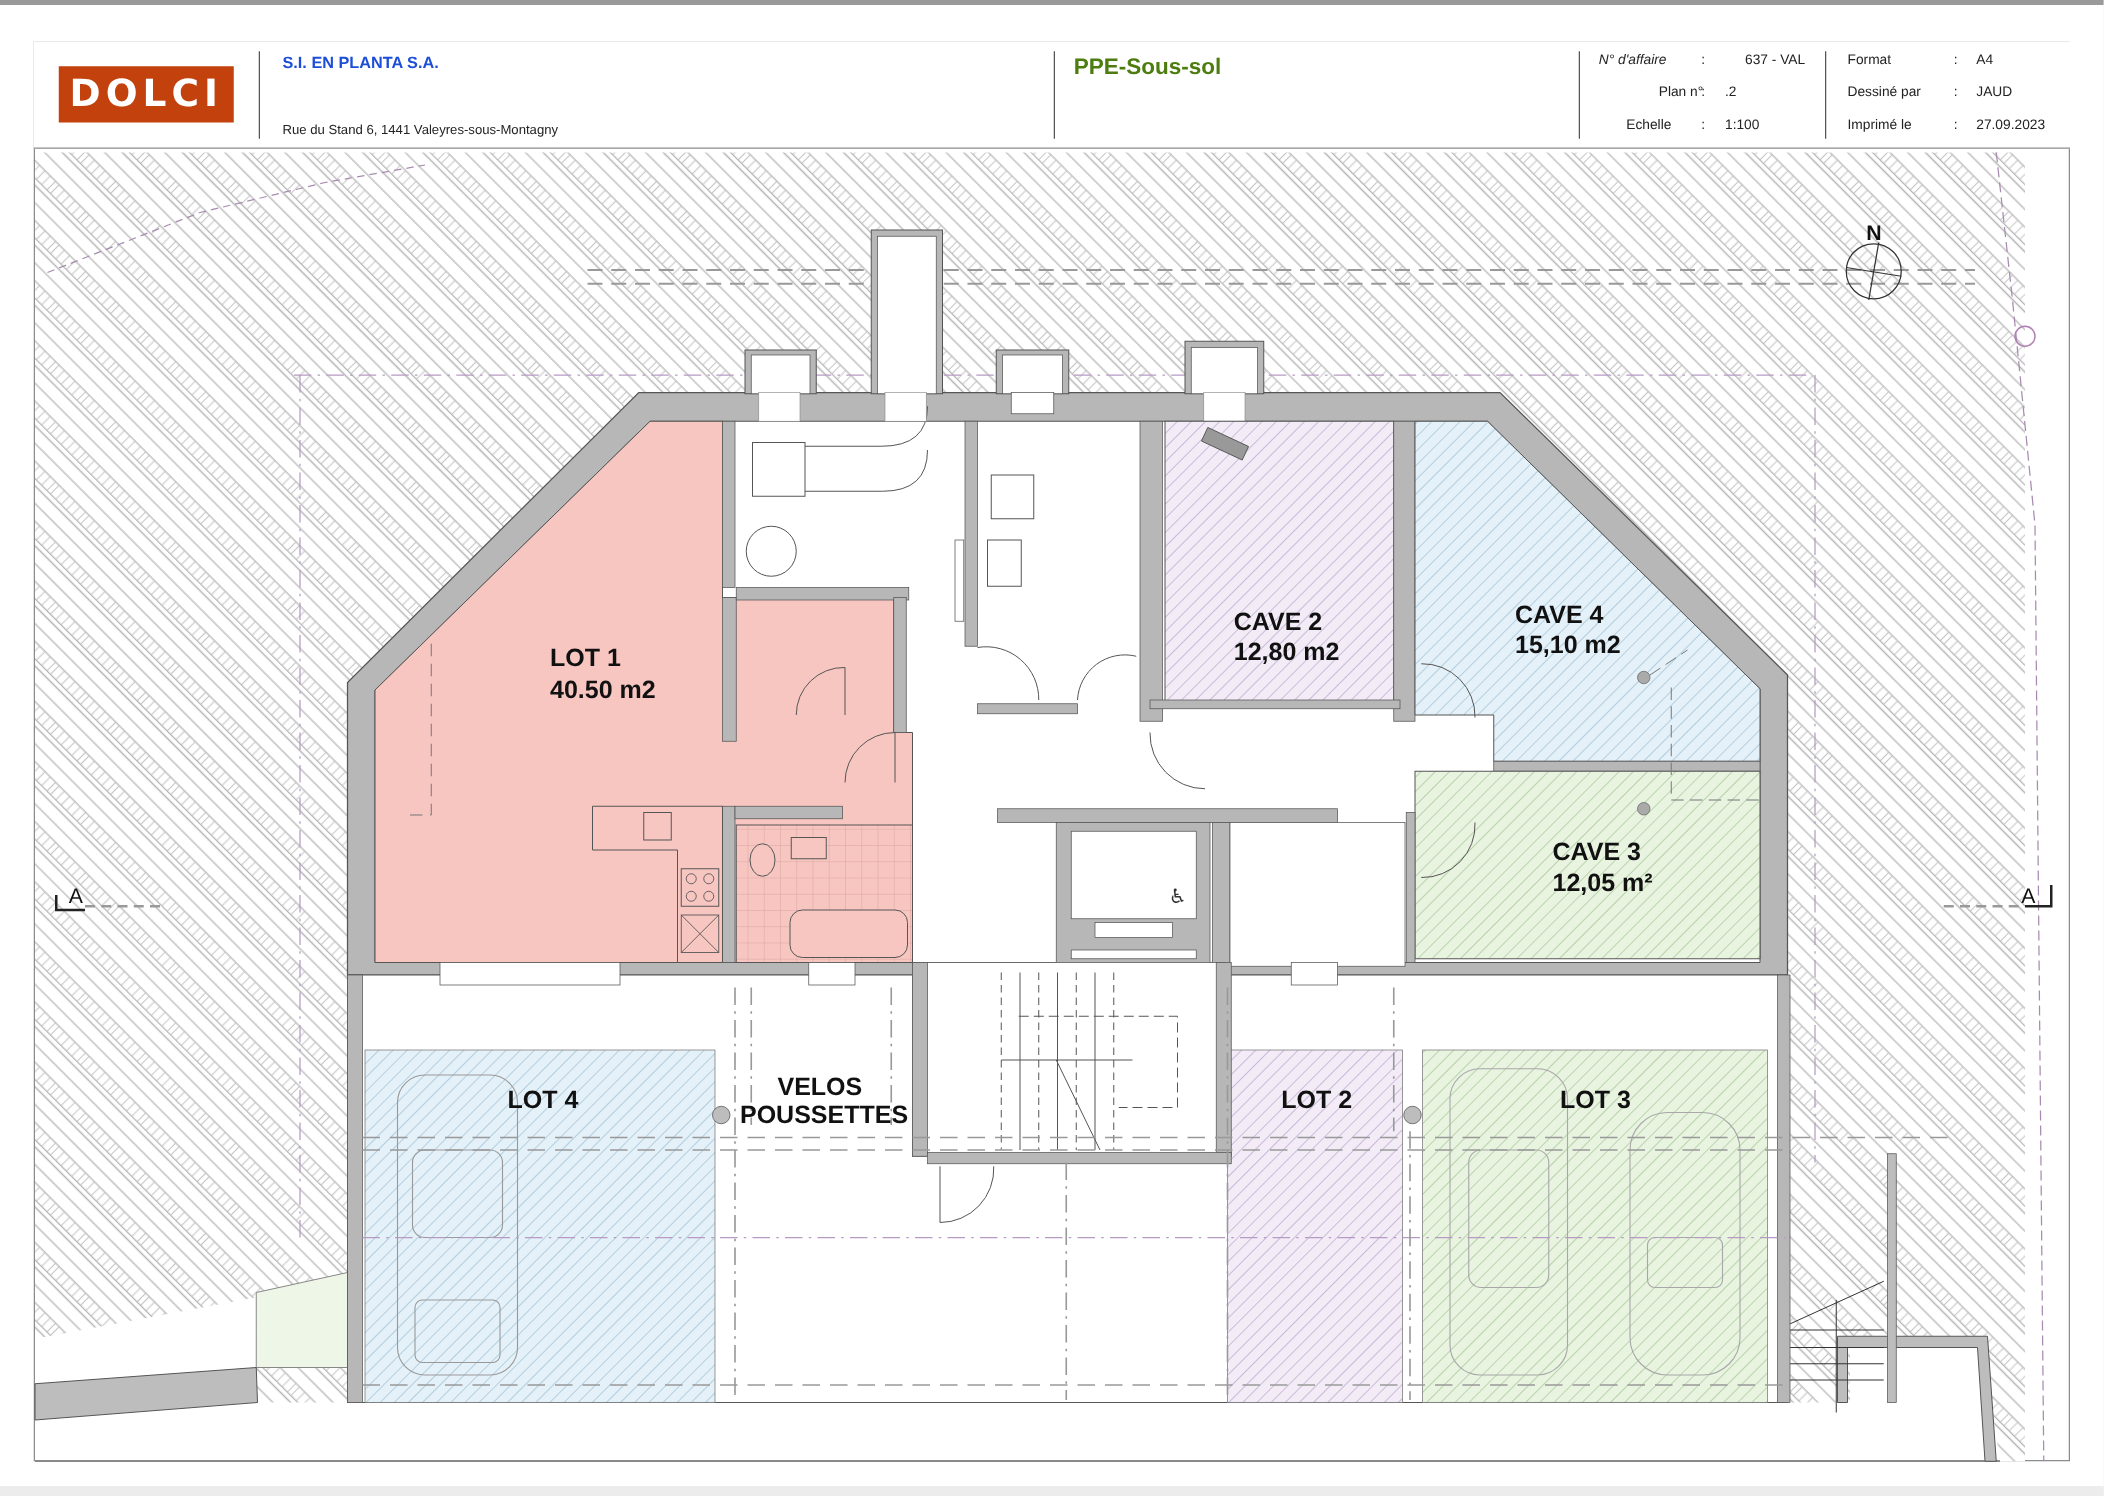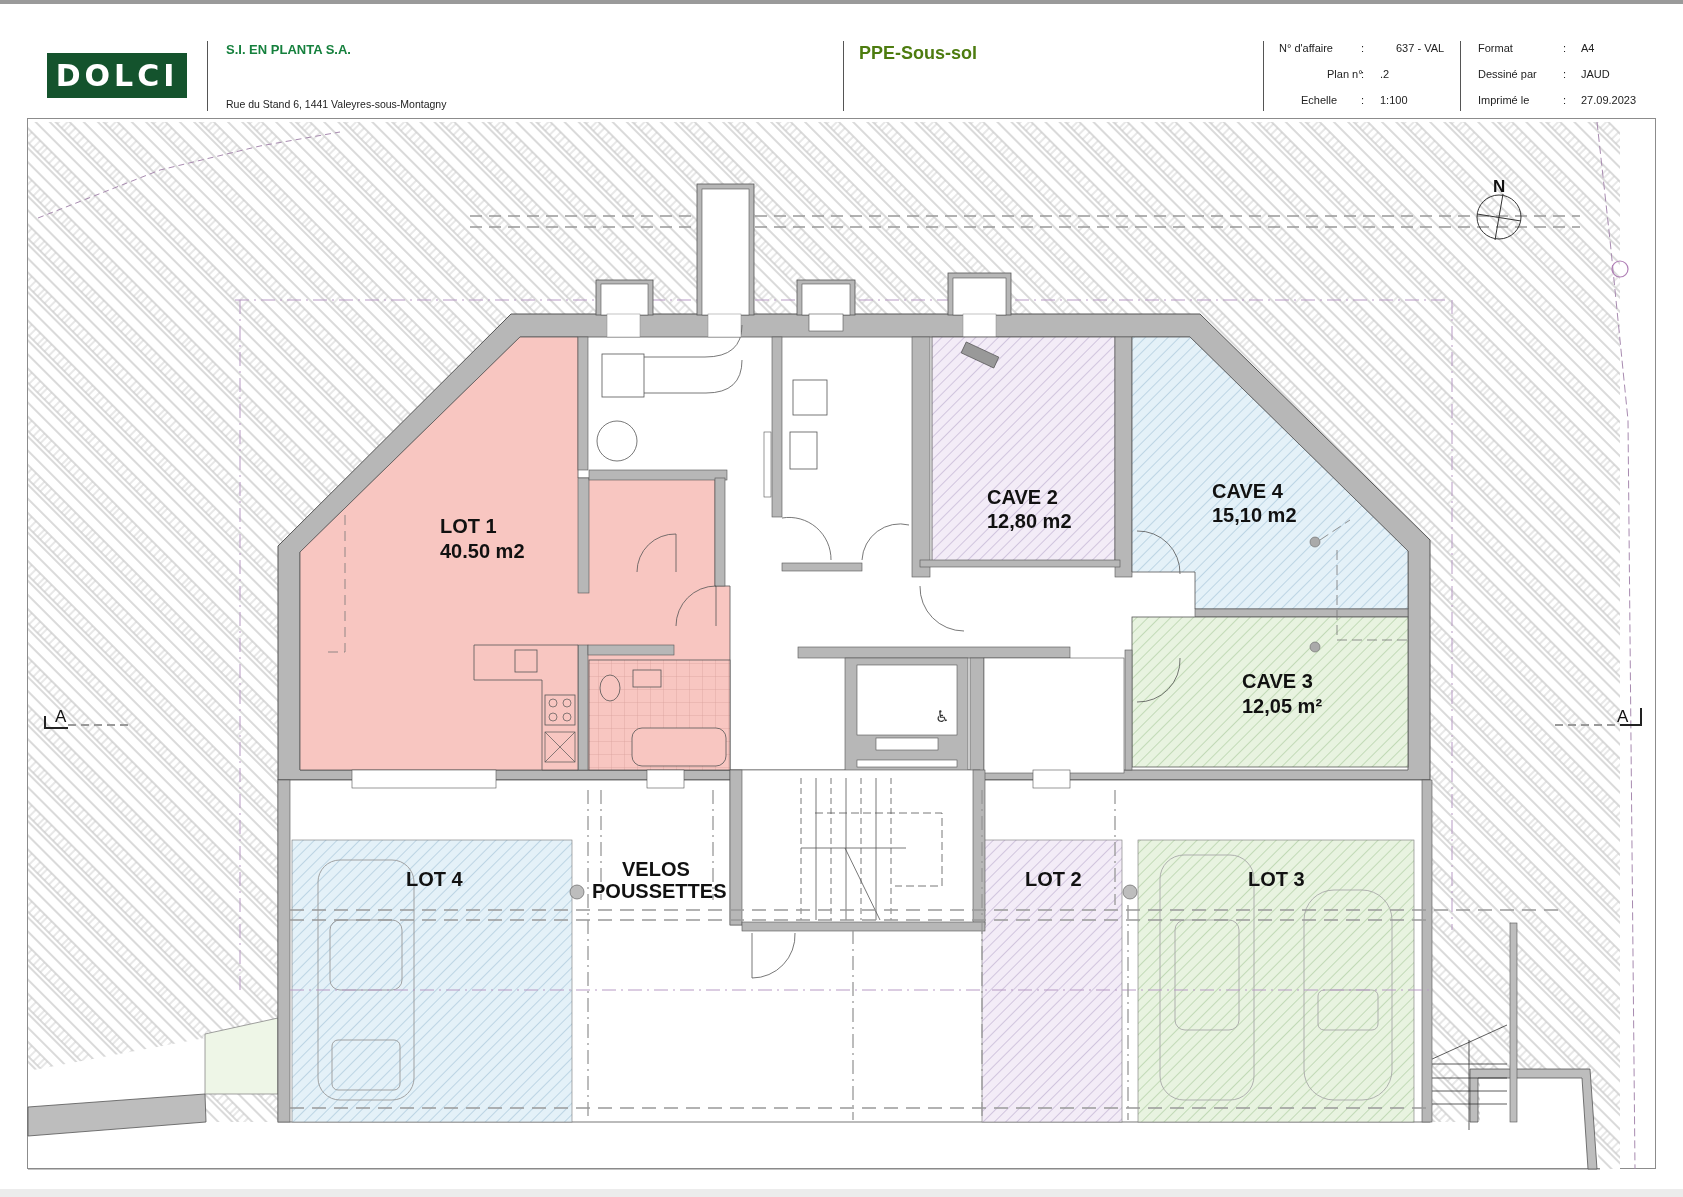--- a/index.html
+++ b/index.html
@@ -1,23 +1,23 @@
 <!DOCTYPE html>
 <html><head>
 <meta charset="utf-8">
 <style>
   html, body { margin: 0; padding: 0; background: #f4f4f4; }
   body { width: 1683px; height: 1197px; position: relative; overflow: hidden; font-family: "Liberation Sans", sans-serif; }
   .topbar { position: absolute; left: 0; top: 0; width: 1683px; height: 4px; background: #9a9a9a; }
   .sheet { position: absolute; left: 0; top: 4px; width: 1683px; height: 1185px; background: #ffffff; }
   .frame { position: absolute; left: 27px; top: 33px; width: 1629px; height: 1136px; border: 1.5px solid #8c8c8c; box-sizing: border-box; }
   .titleblock { position: absolute; left: 27px; top: 33px; width: 1629px; height: 86px; border-bottom: 1.5px solid #8c8c8c; box-sizing: border-box; background: #fff; z-index: 3; }
-  .logo { position: absolute; left: 20px; top: 20px; width: 140px; height: 45px; background: #14532d; color: #fff; font-family: "DejaVu Sans", sans-serif; font-weight: bold; font-size: 30px; letter-spacing: 4px; display: flex; align-items: center; justify-content: center; }
+  .logo { position: absolute; left: 20px; top: 20px; width: 140px; height: 45px; background: #c2410c; color: #fff; font-family: "DejaVu Sans", sans-serif; font-weight: bold; font-size: 30px; letter-spacing: 4px; display: flex; align-items: center; justify-content: center; }
   .vsep { position: absolute; width: 1px; background: #555; }
-  .client { position: absolute; left: 199px; top: 9px; font-size: 13px; font-weight: bold; color: #15803d; }
+  .client { position: absolute; left: 199px; top: 9px; font-size: 13px; font-weight: bold; color: #1d4ed8; }
   .project { position: absolute; left: 199px; top: 26px; width: 590px; font-size: 13px; font-weight: bold; color: #111; line-height: 16px; }
   .address { position: absolute; left: 199px; top: 65px; font-size: 10.5px; color: #222; }
   .plantitle { position: absolute; left: 832px; top: 10px; font-size: 18px; font-weight: bold; color: #4d7c0f; }
   .meta { position: absolute; font-size: 11px; color: #222; }
   .plan { position: absolute; left: 0; top: 0; width: 1683px; height: 1197px; z-index: 1; }
   .lbl { font-family: "Liberation Sans", sans-serif; font-weight: bold; fill: #111; }
   .bottombar { position: absolute; left: 0; top: 1189px; width: 1683px; height: 8px; background: #ececec; }
 </style>
 </head>
 <body>
@@ -281,21 +281,21 @@
 
 <div class="titleblock">
   <div class="logo">DOLCI</div>
   <div class="vsep" style="left:180px; top:8px; height:70px;"></div>
   <div class="client">S.I. EN PLANTA S.A.</div>
   <div class="address">Rue du Stand 6, 1441 Valeyres-sous-Montagny</div>
   <div class="vsep" style="left:816px; top:8px; height:70px;"></div>
   <div class="plantitle">PPE-Sous-sol</div>
   <div class="vsep" style="left:1236px; top:8px; height:70px;"></div>
 
-  <div class="meta" style="left:1252px; top:9px;">N° d'affaire</div>
+  <div class="meta" style="left:1252px; top:9px;font-style:italic;">N° d'affaire</div>
   <div class="meta" style="left:1334px; top:9px;">:</div>
   <div class="meta" style="left:1353px; top:9px;margin-left:16px;">637 - VAL</div>
   <div class="meta" style="left:1252px; top:35px;margin-left:48px;">Plan n°</div>
   <div class="meta" style="left:1334px; top:35px;">:</div>
   <div class="meta" style="left:1353px; top:35px;">.2</div>
   <div class="meta" style="left:1252px; top:61px;padding-left:22px;">Echelle</div>
   <div class="meta" style="left:1334px; top:61px;">:</div>
   <div class="meta" style="left:1353px; top:61px;">1:100</div>
 
   <div class="vsep" style="left:1433px; top:8px; height:70px;"></div>

